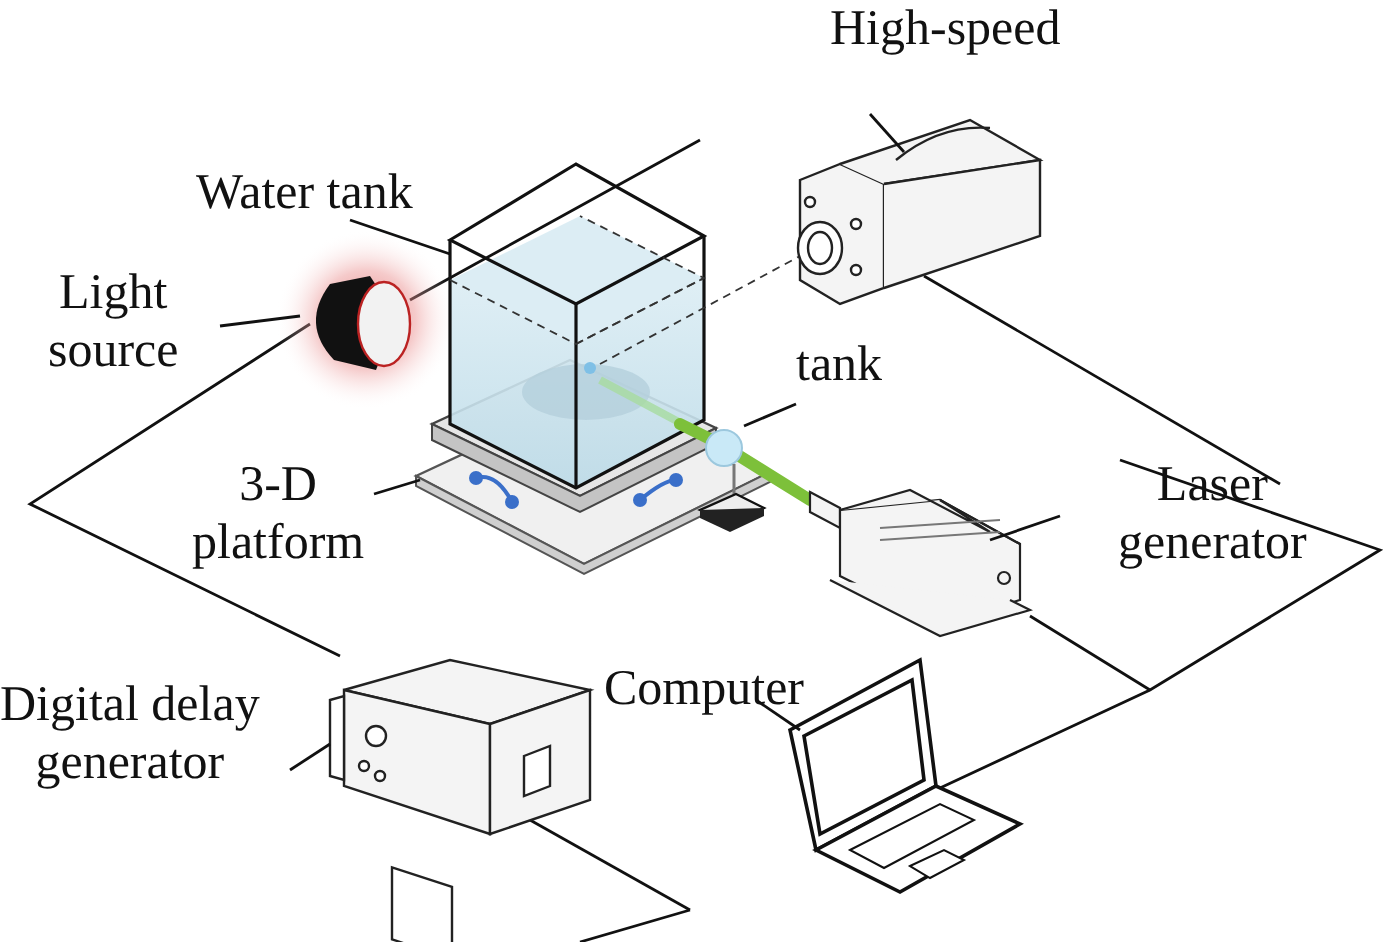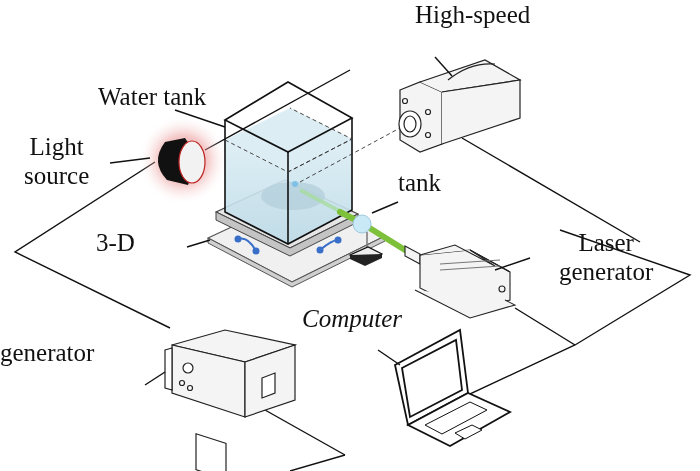--- a/index.html
+++ b/index.html
@@ -142,24 +142,26 @@
 </div>
 <div class="lbl" style="left:24px;top:132px;">
   <div>Light</div>
   <div>source</div>
 </div>
 <div class="lbl" style="left:398px;top:168px;">
   <div>tank</div>
 </div>
 <div class="lbl" style="left:96px;top:228px;">
   <div>3-D</div>
+  <div>platform</div>
 </div>
 <div class="lbl" style="left:515px;top:228px;margin-left:44px;">
   <div>Laser</div>
   <div>generator</div>
 </div>
-<div class="lbl" style="left:302px;top:304px;font-style:italic;">
+<div class="lbl" style="left:302px;top:330px;">
   <div>Computer</div>
 </div>
 <div class="lbl" style="left:0px;top:338px;">
+  <div>Digital delay</div>
   <div>generator</div>
 </div>
 </div>
 
 </body></html>

